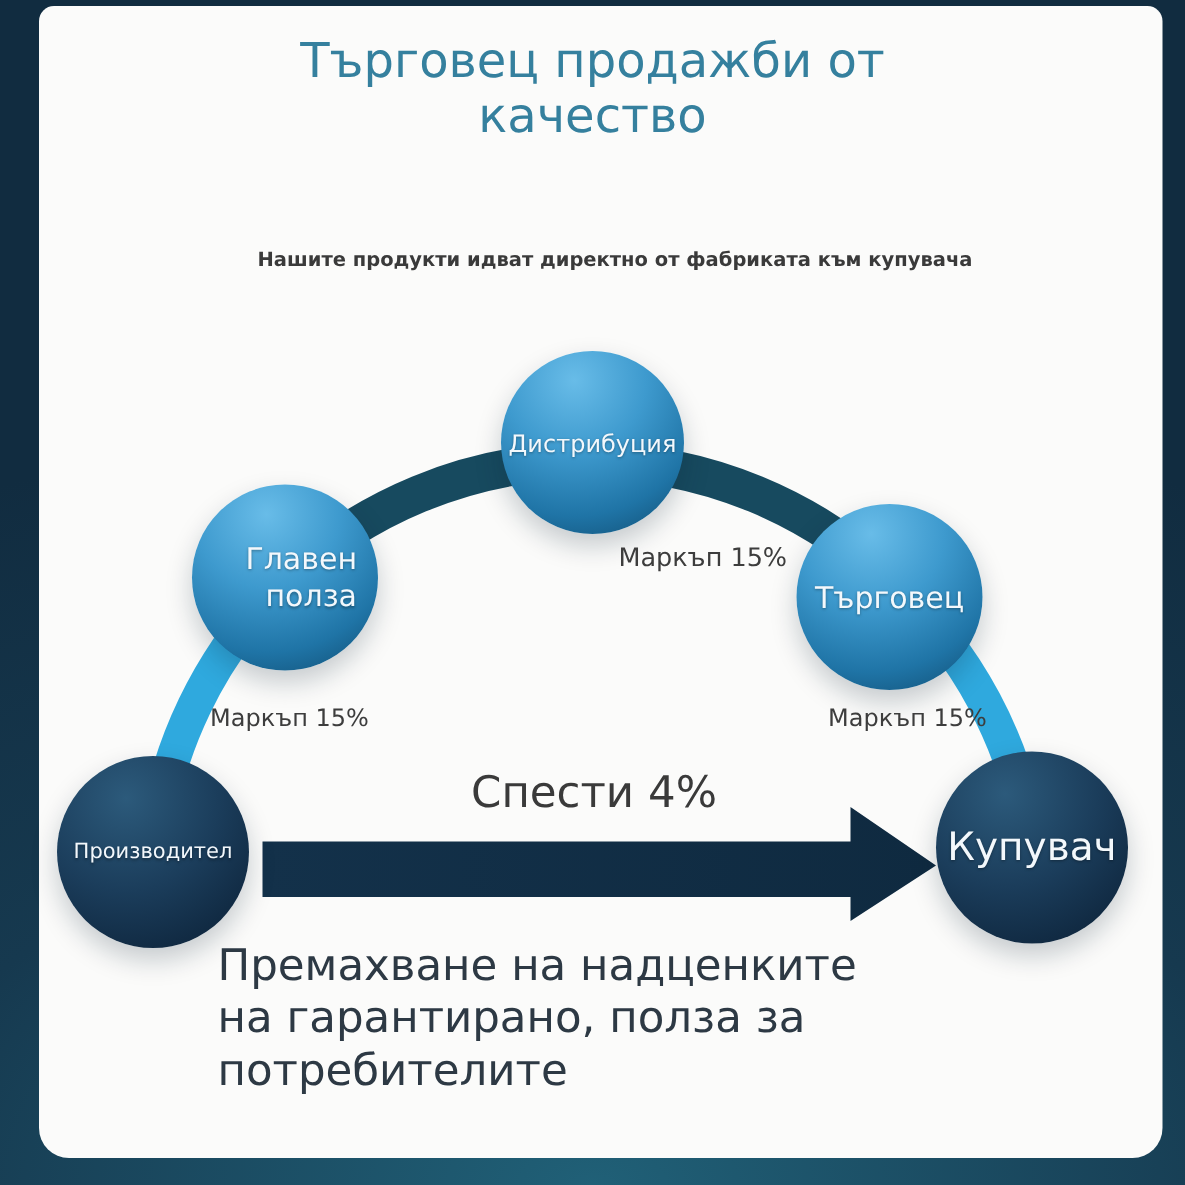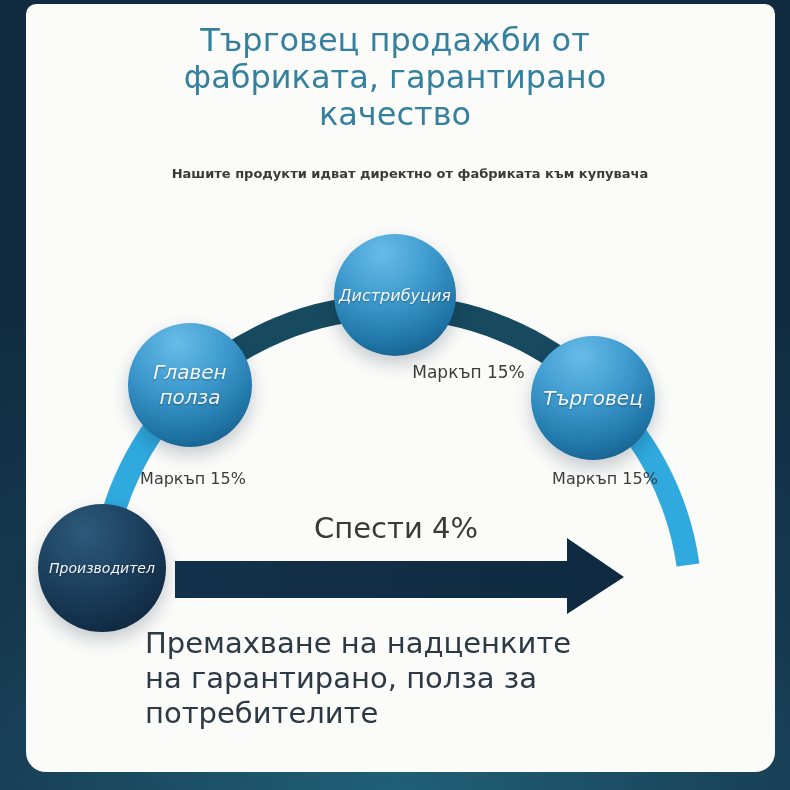--- a/index.html
+++ b/index.html
@@ -53,25 +53,24 @@
     color: #3a3a3a;
     font-size: 13px;
     font-weight: 700;
   }
   .node {
     position: absolute;
     border-radius: 50%;
     display: flex;
     align-items: center;
     justify-content: center;
-    text-align: center;
+    text-align: right;
     color: #f3f8fc;
     text-shadow: 0 1px 2px rgba(0,0,0,0.35);
     box-shadow: 0 8px 18px rgba(10,30,50,0.22);
-    font-style: italic;
   }
   .node.blue {
     background: radial-gradient(circle at 40% 16%, #68bce8 0%, #3e9ace 38%, #1f74a6 72%, #0f4a6e 100%);
   }
   .node.navy {
     background: radial-gradient(circle at 36% 22%, #2c5a7b 0%, #1b3d5b 48%, #0a1e33 100%);
   }
   .node-producer   { left: 38px;  top: 504px; width: 128px; height: 128px; font-size: 14px; }
   .node-agent      { left: 128px; top: 323px; width: 124px; height: 124px; font-size: 20px; line-height: 1.25; padding: 0 14px; box-sizing: border-box; }
   .node-distribution { left: 334px; top: 234px; width: 122px; height: 122px; font-size: 16px; }
@@ -122,36 +121,38 @@
       </linearGradient>
     </defs>
     <path d="M 102 570 A 294 294 0 0 1 190 387" fill="none" stroke="#2fa9de" stroke-width="23"></path>
     <path d="M 190 387 A 294 294 0 0 1 593 387" fill="none" stroke="#174a5f" stroke-width="25"></path>
     <path d="M 593 387 A 294 294 0 0 1 688 565" fill="none" stroke="#2fa9de" stroke-width="23"></path>
     <polygon points="175,561 567,561 567,538 624,577 567,614 567,598 175,598" fill="url(#arrowGrad)"></polygon>
   </svg>
 
   <div class="title">
     <div>Търговец продажби от</div>
-    <div>фабриката, гарантирано</div>
     <div>качество</div>
   </div>
   <div class="subtitle">Нашите продукти идват директно от фабриката към купувача</div>
 
   <div class="node navy node-producer">
     <span class="nowrap">Производител</span>
   </div>
   <div class="node blue node-agent">
     <span>Главен полза</span>
   </div>
   <div class="node blue node-distribution">
     <span class="nowrap">Дистрибуция</span>
   </div>
   <div class="node blue node-trader">
     <span class="nowrap">Търговец</span>
+  </div>
+  <div class="node navy node-buyer">
+    <span class="nowrap">Купувач</span>
   </div>
 
   <div class="markup markup-right-top">Маркъп 15%</div>
   <div class="markup markup-left-bottom">Маркъп 15%</div>
   <div class="markup markup-right-bottom">Маркъп 15%</div>
 
   <div class="save-label">Спести 4%</div>
 
   <div class="footer">
     <div>Премахване на надценките</div>

